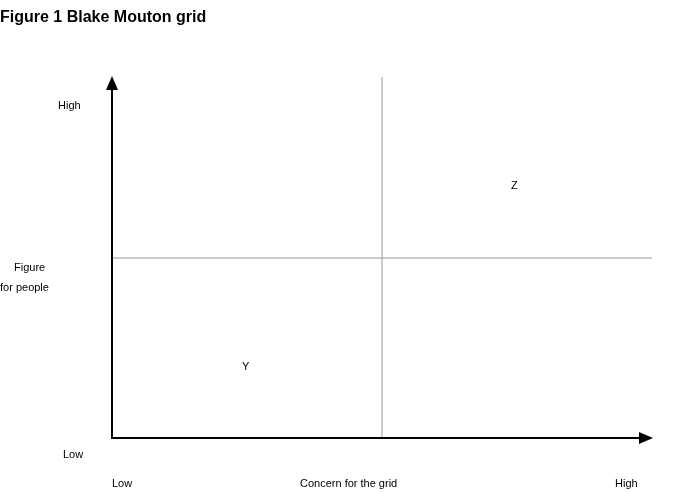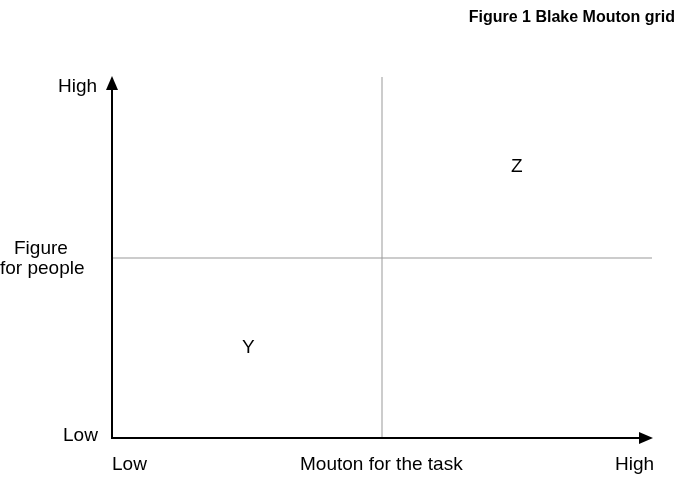--- a/index.html
+++ b/index.html
@@ -1,20 +1,20 @@
 <!DOCTYPE html>
 <html><head>
   <meta charset="utf-8">
   <style>
     html, body { margin: 0; padding: 0; background: #ffffff; }
     body { width: 675px; height: 493px; position: relative; overflow: hidden;
            font-family: "Liberation Sans", sans-serif; color: #000; }
-    .title { position: absolute; left: 0; width: 675px; top: 8px; text-align: right;
+    .title { position: absolute; left: 0; width: 675px; top: 8px; text-align: left;
              font-weight: bold; font-size: 16px; }
-    .lbl { position: absolute; font-size: 19px; line-height: 19px; white-space: nowrap; }
+    .lbl { position: absolute; font-size: 11px; line-height: 19px; white-space: nowrap; margin-top: 20px; }
     svg { position: absolute; left: 0; top: 0; }
   </style>
 </head>
 <body>
 
 <div class="title">Figure 1  Blake Mouton grid</div>
 
 <svg width="675" height="493">
 
   <line x1="382" y1="77" x2="382" y2="438" stroke="#999999" stroke-width="1"></line>
@@ -25,17 +25,17 @@
   <polygon points="112,76 106,90 118,90" fill="#000"></polygon>
   <polygon points="653,438 639,432 639,444" fill="#000"></polygon>
 </svg>
 
 <div class="lbl" style="left:58px; top:76px;">High</div>
 <div class="lbl" style="left:14px; top:238px;">Figure</div>
 <div class="lbl" style="left:0; top:258px;">for people</div>
 <div class="lbl" style="left:63px; top:425px;">Low</div>
 
 <div class="lbl" style="left:112px; top:454px;">Low</div>
-<div class="lbl" style="left:300px; top:454px;">Mouton for the task</div>
+<div class="lbl" style="left:300px; top:454px;">Concern for the grid</div>
 <div class="lbl" style="left:615px; top:454px;">High</div>
 
 <div class="lbl" style="left:511px; top:156px;">Z</div>
 <div class="lbl" style="left:242px; top:337px;">Y</div>
 
 </body></html>

